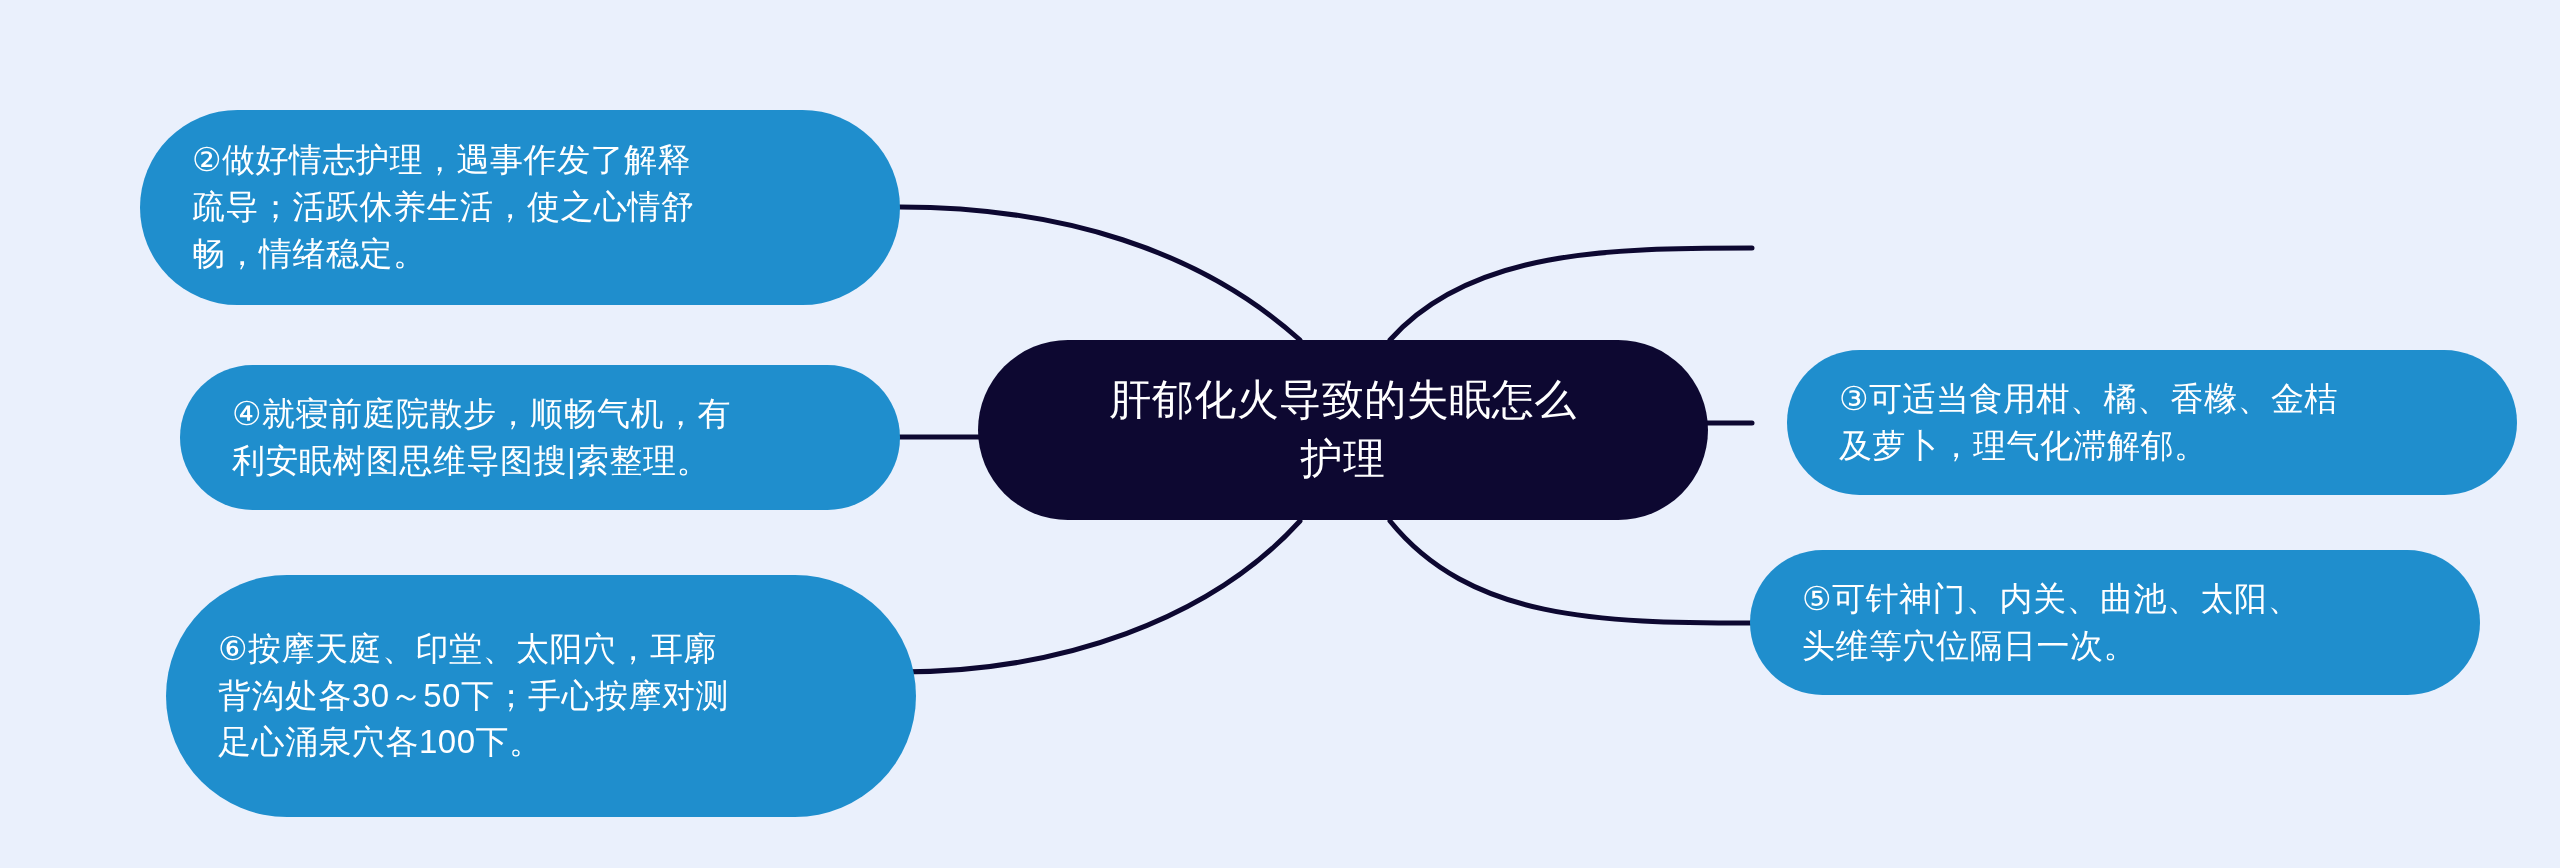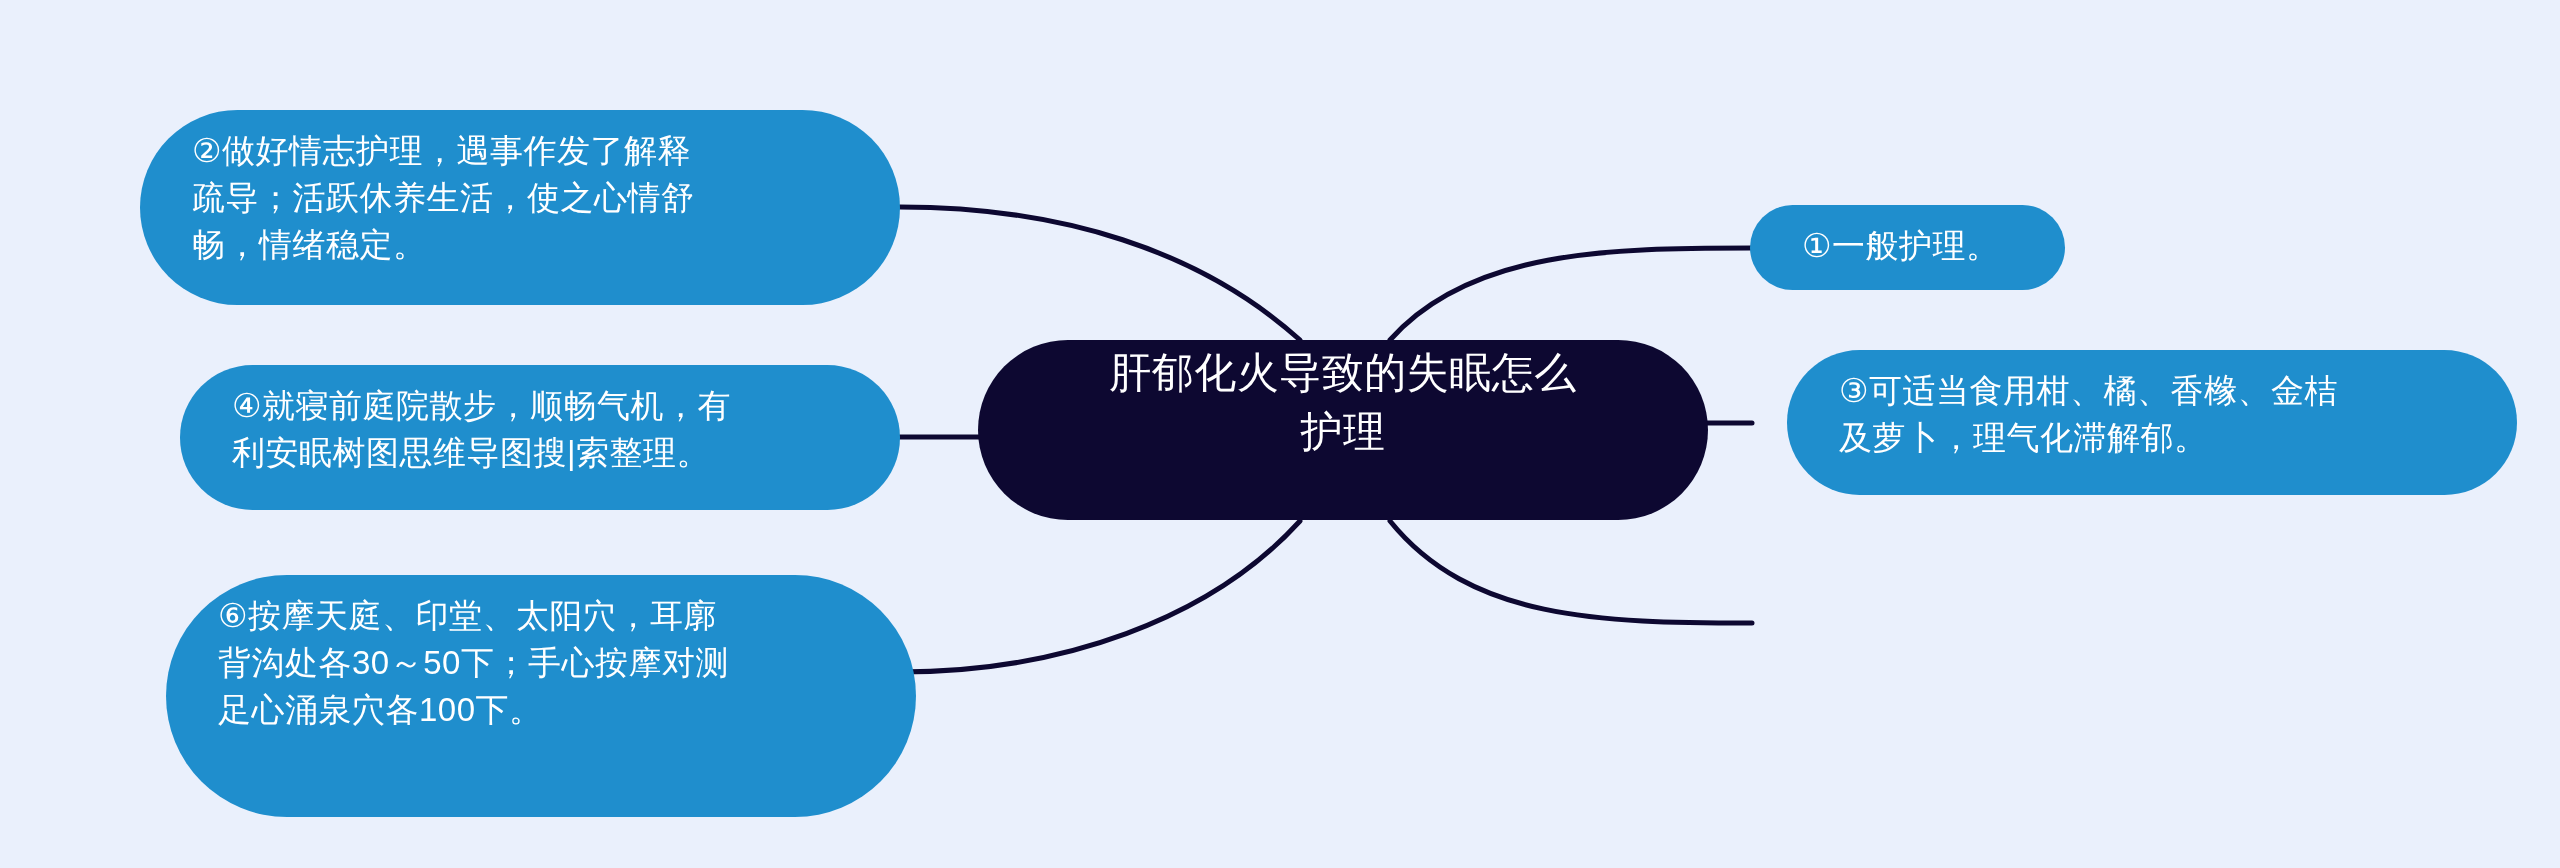--- a/index.html
+++ b/index.html
@@ -24,20 +24,21 @@
     left: 0;
     top: 0;
     width: 2560px;
     height: 868px;
     pointer-events: none;
   }
   .node {
     position: absolute;
     box-sizing: border-box;
     display: flex;
+    align-items: center;
     justify-content: flex-start;
     border-radius: 999px;
     color: #ffffff;
     letter-spacing: 0.5px;
   }
   .node-text {
     display: block;
     width: 100%;
     white-space: pre-line;
   }
@@ -103,23 +104,24 @@
     <span class="node-text">⑥按摩天庭、印堂、太阳穴，耳廓
 背沟处各30～50下；手心按摩对测
 足心涌泉穴各100下。</span>
   </div>
 
   <div class="node center-node" id="node-center">
     <span class="node-text">肝郁化火导致的失眠怎么
 护理</span>
   </div>
 
-  <div class="node branch-node" id="node-b1">
-    <span class="node-text">①一般护理。</span>
-  </div>
 
   <div class="node branch-node" id="node-b3">
     <span class="node-text">③可适当食用柑、橘、香橼、金桔
 及萝卜，理气化滞解郁。</span>
   </div>
 
+  <div class="node branch-node" id="node-b5">
+    <span class="node-text">⑤可针神门、内关、曲池、太阳、
+头维等穴位隔日一次。</span>
+  </div>
 
 </div>
 
 </body></html>

